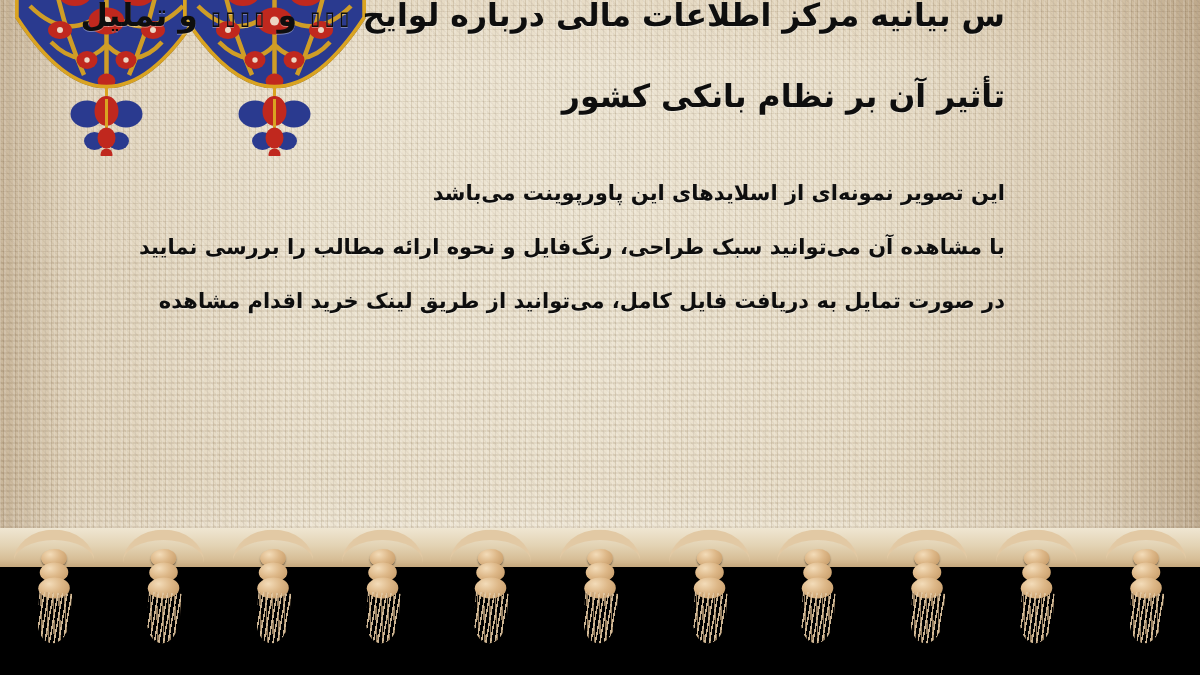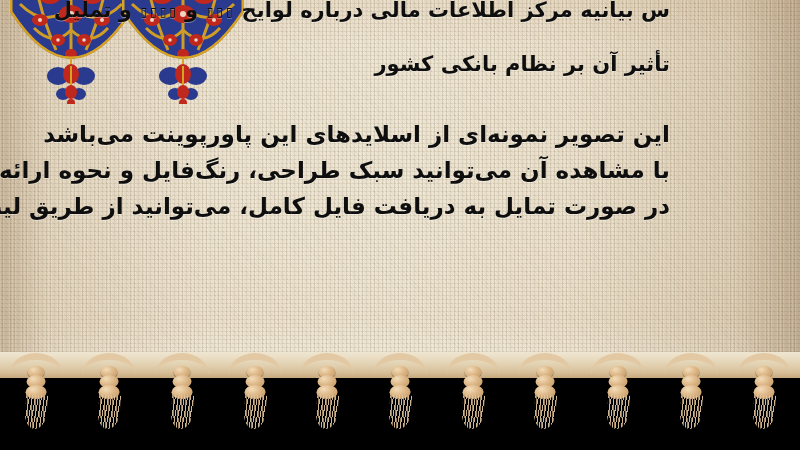--- a/index.html
+++ b/index.html
@@ -127,21 +127,21 @@
     font-weight:700;
     letter-spacing:0;
     white-space:nowrap;
     text-shadow:0 1px 0 rgba(255,255,255,.35);
   }
   #title-l1{top:-2px;}
   #title-l2{top:52px;padding-left:13px;}
 
   .body-line{
     position:absolute;right:14px;
-    font-size:23px;
+    font-size:14px;
     font-weight:700;
     white-space:nowrap;
     text-shadow:0 1px 0 rgba(255,255,255,.35);
   }
   #body-l1{top:121px;}
   #body-l2{top:157px;}
   #body-l3{top:193px;}
 
   .tofu{
     font-family:"DejaVu Sans Mono","Liberation Mono",monospace;
@@ -287,21 +287,21 @@
   </div>
 
   <div id="textlayer">
 
     <div class="title-line" id="title-l1"><span>س بیانیه مرکز اطلاعات مالی درباره لوایح </span><span class="tofu">▯▯▯</span><span> و </span><span class="tofu">▯▯▯▯</span><span> و تملیل</span></div>
 
     <div class="title-line" id="title-l2">تأثیر آن بر نظام بانکی کشور</div>
 
     <div class="body-line" id="body-l1">این تصویر نمونه‌ای از اسلایدهای این پاورپوینت می‌باشد</div>
     <div class="body-line" id="body-l2">با مشاهده آن می‌توانید سبک طراحی، رنگ‌فایل و نحوه ارائه مطالب را بررسی نمایید</div>
-    <div class="body-line" id="body-l3">در صورت تمایل به دریافت فایل کامل، می‌توانید از طریق لینک خرید اقدام بیانیه</div>
+    <div class="body-line" id="body-l3">در صورت تمایل به دریافت فایل کامل، می‌توانید از طریق لینک خرید اقدام مشاهده</div>
   </div>
 
   <div id="fringeband">
     <div id="fringe-top"></div>
     <div id="tassels">
         <div class="tassel" style="left: 23.3636px;">
           <div class="swoop"></div>
           <div class="knotA"></div>
           <div class="knotB"></div>
           <div class="knotC"></div>

